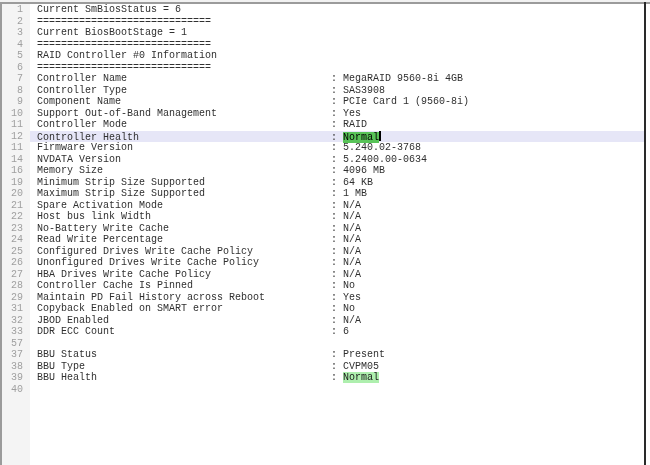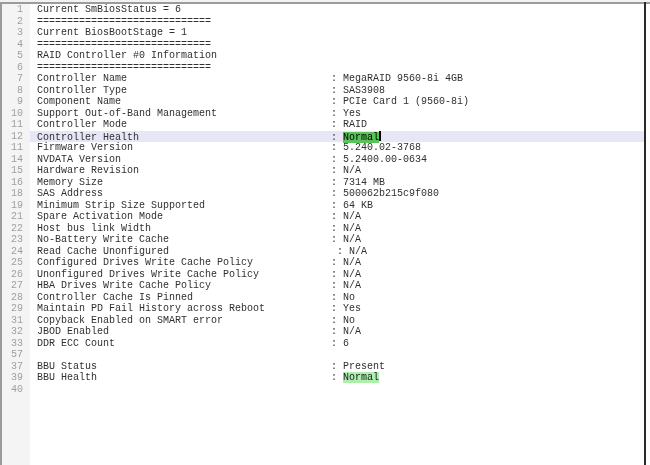--- a/index.html
+++ b/index.html
@@ -100,50 +100,46 @@
       </div>
       <div class="line">
         <span class="ln">11</span>
         <span class="lt">Firmware Version                                 : 5.240.02-3768</span>
       </div>
       <div class="line">
         <span class="ln">14</span>
         <span class="lt">NVDATA Version                                   : 5.2400.00-0634</span>
       </div>
       <div class="line">
-        <span class="ln">15</span>
-        <span class="lt">Hardware Revision                                : N/A</span>
-      </div>
-      <div class="line">
         <span class="ln">16</span>
-        <span class="lt">Memory Size                                      : 7314 MB</span>
-      </div>
-      <div class="line">
-        <span class="ln">18</span>
-        <span class="lt">SAS Address                                      : 500062b215c9f080</span>
+        <span class="lt">Memory Size                                      : 4096 MB</span>
       </div>
       <div class="line">
         <span class="ln">19</span>
         <span class="lt">Minimum Strip Size Supported                     : 64 KB</span>
+      </div>
+      <div class="line">
+        <span class="ln">20</span>
+        <span class="lt">Maximum Strip Size Supported                     : 1 MB</span>
       </div>
       <div class="line">
         <span class="ln">21</span>
         <span class="lt">Spare Activation Mode                            : N/A</span>
       </div>
       <div class="line">
         <span class="ln">22</span>
         <span class="lt">Host bus link Width                              : N/A</span>
       </div>
       <div class="line">
         <span class="ln">23</span>
         <span class="lt">No-Battery Write Cache                           : N/A</span>
       </div>
       <div class="line">
         <span class="ln">24</span>
-        <span class="lt">Read Cache Unonfigured                            : N/A</span>
+        <span class="lt">Read Write Percentage                            : N/A</span>
       </div>
       <div class="line">
         <span class="ln">25</span>
         <span class="lt">Configured Drives Write Cache Policy             : N/A</span>
       </div>
       <div class="line">
         <span class="ln">26</span>
         <span class="lt">Unonfigured Drives Write Cache Policy            : N/A</span>
       </div>
       <div class="line">
@@ -172,20 +168,24 @@
       </div>
       <div class="line">
         <span class="ln">57</span>
         <span class="lt"></span>
       </div>
       <div class="line">
         <span class="ln">37</span>
         <span class="lt">BBU Status                                       : Present</span>
       </div>
       <div class="line">
+        <span class="ln">38</span>
+        <span class="lt">BBU Type                                         : CVPM05</span>
+      </div>
+      <div class="line">
         <span class="ln">39</span>
         <span class="lt">BBU Health                                       : <span class="hl-match">Normal</span></span>
       </div>
       <div class="line">
         <span class="ln">40</span>
         <span class="lt"></span>
       </div>
     </div>
 </div>
 

